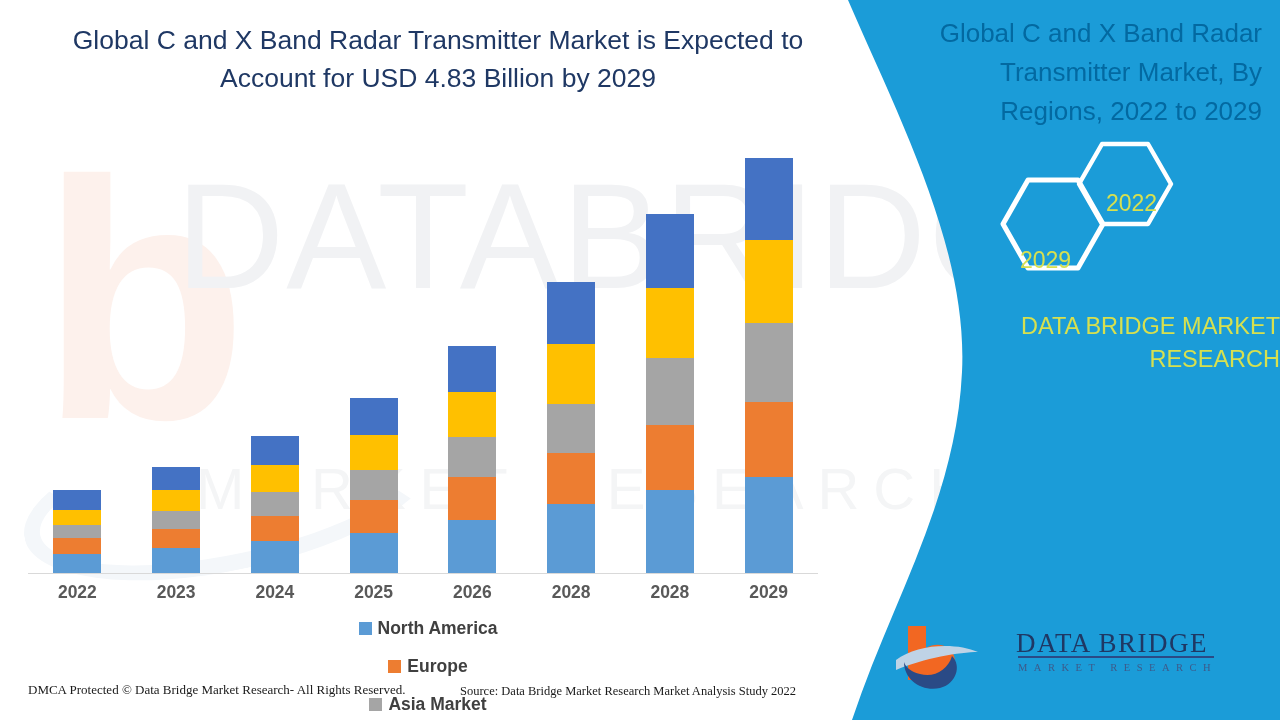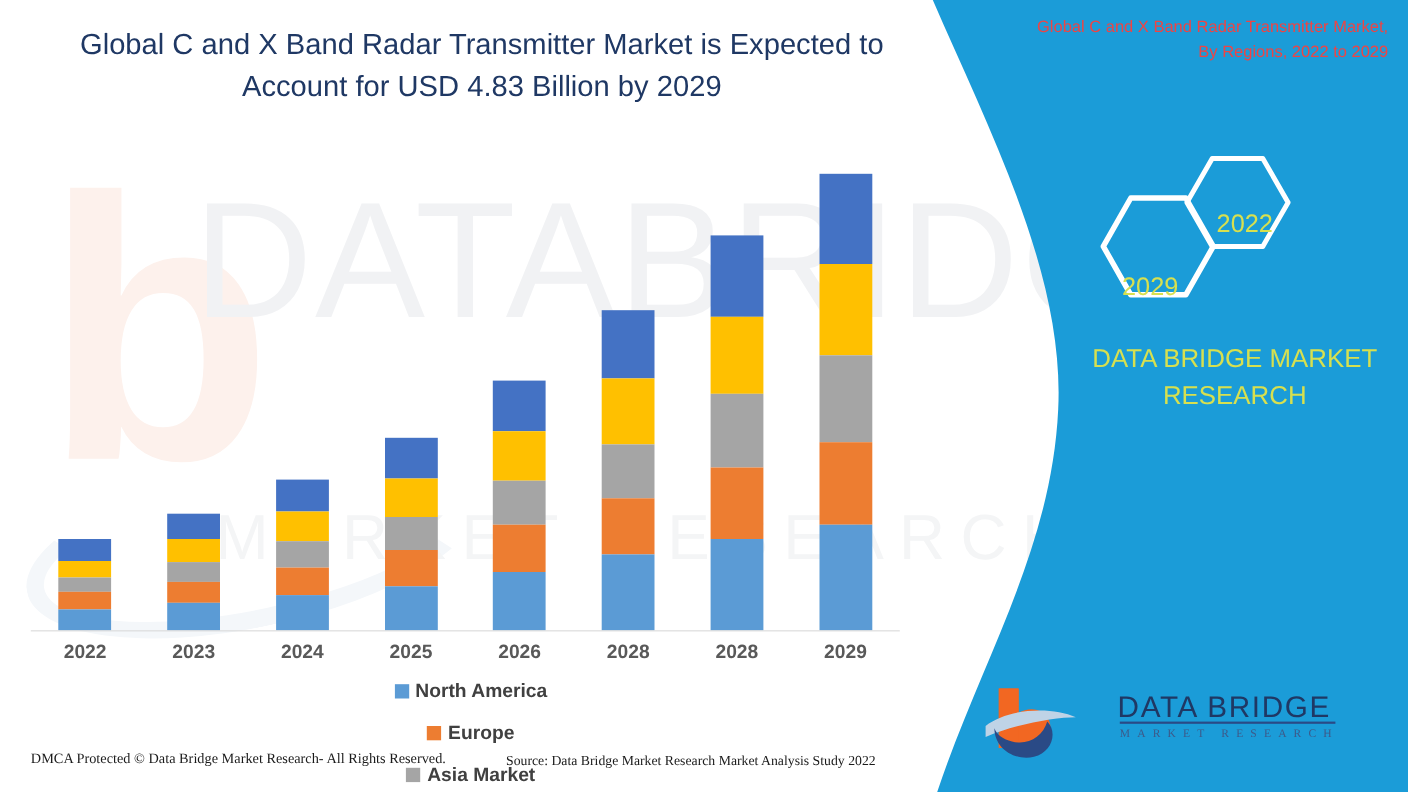--- a/index.html
+++ b/index.html
@@ -116,40 +116,40 @@
     position:absolute; left:460px; top:684px;
     font-family:"Liberation Serif", serif;
     font-size:12.5px; color:#1a1a1a; z-index:3;
     white-space:nowrap;
   }
 
   
   #panel-title {
     position:absolute; right:18px; top:14px; width:330px;
     z-index:4; text-align:right;
-    color:#ef4444; font-size:15px; line-height:1.5; font-weight:400;
+    color:#0369a1; font-size:26px; line-height:1.5; font-weight:400;
   }
   #hexes { position:absolute; left:980px; top:132px; width:300px; height:160px; z-index:4; }
   .hex-label {
     position:absolute; color:#d7e04f; font-size:23px; font-weight:400;
   }
   #hex-2022-label { left:126px; top:58px; }
   #hex-2029-label { left:40px; top:115px; }
 
   #brand {
     position:absolute; left:965px; top:310px; width:315px;
-    z-index:4; text-align:center;
+    z-index:4; text-align:right;
     color:#d7e04f; font-size:23.5px; line-height:1.42; font-weight:400;
   }
 
   
   #logo { position:absolute; left:890px; top:620px; width:340px; height:78px; z-index:4; }
   #logo-text {
     position:absolute; left:126px; top:8px;
-    font-family:Liberation Sans, sans-serif;
+    font-family:Liberation Serif, serif;
     color:#1f3864; font-size:27px; letter-spacing:1.5px; font-weight:400;
     white-space:nowrap;
   }
   #logo-sub {
     position:absolute; left:128px; top:42px;
     font-family:"Liberation Serif", serif;
     color:#3d5a8a; font-size:10.5px; letter-spacing:6.5px; font-weight:400;
     white-space:nowrap;
   }
 </style>

